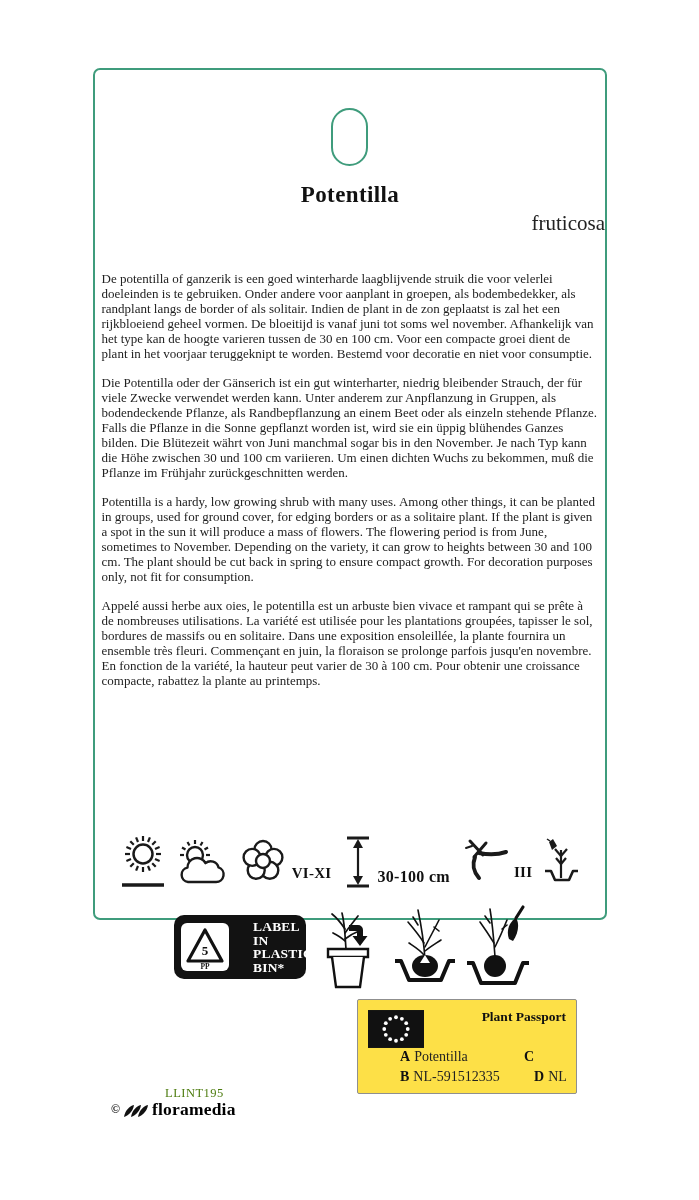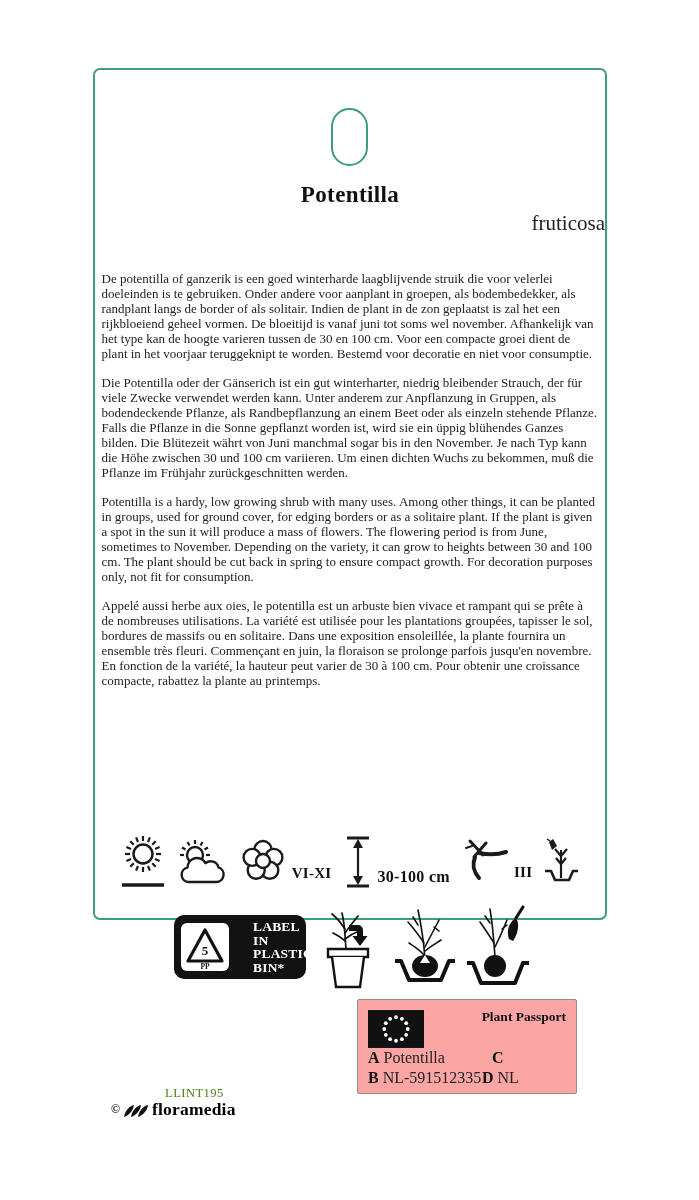--- a/index.html
+++ b/index.html
@@ -37,30 +37,30 @@
     background:#121212; border-radius:10px; display:flex; align-items:center; box-sizing:border-box;
   }
   .badge-sq { width:48px; height:48px; background:#fff; border-radius:6px; margin-left:7px; flex:0 0 auto; }
   .badge-text { color:#fff; font-weight:bold; font-size:13.5px; line-height:13.5px; margin-left:24px; letter-spacing:0.2px; }
   .pict { position:absolute; }
   .pict1 { left:224px; top:835px; }
   .pict2 { left:299px; top:835px; }
   .pict3 { left:371px; top:833px; }
   .passport {
     position:absolute; left:262px; top:929px; width:220px; height:95px;
-    border:1.5px solid #8f8f8f; border-radius:2px; background:#fca5a5; box-sizing:border-box;
+    border:1.5px solid #8f8f8f; border-radius:2px; background:#fde047; box-sizing:border-box;
   }
   .pp-flag { position:absolute; left:10px; top:9px; }
   .pp-title { position:absolute; right:10px; top:9px; font-size:13.5px; font-weight:bold; color:#111; }
-  .pp-row { position:absolute; font-size:16px; color:#222; white-space:nowrap; }
+  .pp-row { position:absolute; font-size:14px; color:#222; white-space:nowrap;margin-left:32px; }
   .pp-row b { font-weight:bold; margin-right:4px; color:#111; }
   .pp-a { left:10px; top:49px; }
   .pp-b { left:10px; top:69px; }
   .pp-c { left:134px; top:49px; }
-  .pp-d { left:124px; top:69px; }
+  .pp-d { left:144px; top:69px; }
   .footer-code { position:absolute; left:70px; top:1016px; font-size:12.5px; color:#4d7c0f; letter-spacing:0.5px; }
   .brand { position:absolute; left:16px; top:1029px; display:flex; align-items:center; gap:3px; }
   .brand .copy { font-size:12px; font-weight:bold; color:#111; }
   .brand-name { font-size:17.5px; font-weight:bold; color:#000000; letter-spacing:0.2px; }
 </style>
 </head>
 <body>
 
 <div class="page">
   <div class="card">

